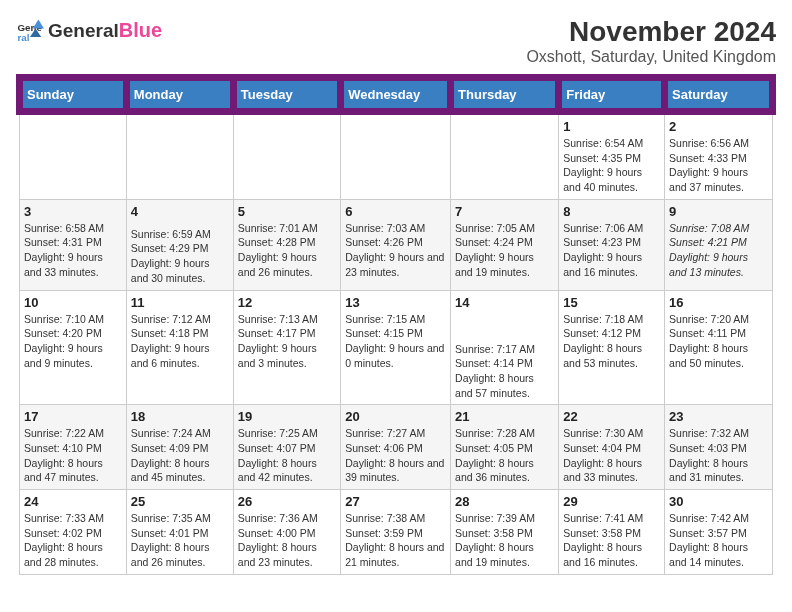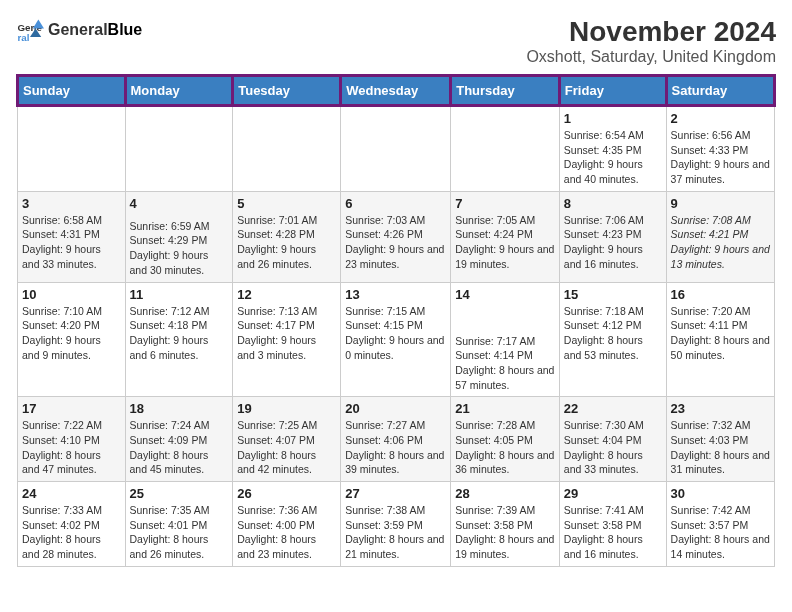--- a/index.html
+++ b/index.html
@@ -42,21 +42,21 @@
       border-collapse: collapse;
       font-size: 11px;
     }
     thead tr th {
       background-color: #3a7fc1;
       color: white;
       padding: 6px 4px;
       text-align: left;
       font-size: 13px;
       font-weight: bold;
-      border: 3px solid #701a75;
+      border: 7px solid #701a75;
     }
     tbody tr td {
       border: 1px solid #ccc;
       vertical-align: top;
       padding: 4px;
       height: 80px;
       width: 113px;
       background: #fff;
     }
     tbody tr:nth-child(even) td {
@@ -82,21 +82,21 @@
 
 <div class="header-area">
   <div class="logo">
     <svg class="logo-icon" viewBox="0 0 40 40" xmlns="http://www.w3.org/2000/svg">
       <text x="2" y="22" font-size="14" font-weight="bold" fill="#333">Gene</text>
       <text x="2" y="36" font-size="14" font-weight="bold" fill="#4a90d9">ral</text>
       <polygon points="32,5 40,18 24,18" fill="#4a90d9"></polygon>
       <polygon points="28,18 36,30 20,30" fill="#2e6aa0"></polygon>
     </svg>
     <div>
-      <span style="font-size:16px;font-weight:bold;color:#333;">General</span><span style="font-size:16px;font-weight:bold;color:#000000;">Blue</span>
+      <span style="font-size:19px;font-weight:bold;color:#333;">General</span><span style="font-size:20px;font-weight:bold;color:#ec4899;">Blue</span>
     </div>
   </div>
   <div class="title-area">
     <div class="month-title">November 2024</div>
     <div class="location-title">Oxshott, Saturday, United Kingdom</div>
   </div>
 </div>
 
 <table>
   <thead>

